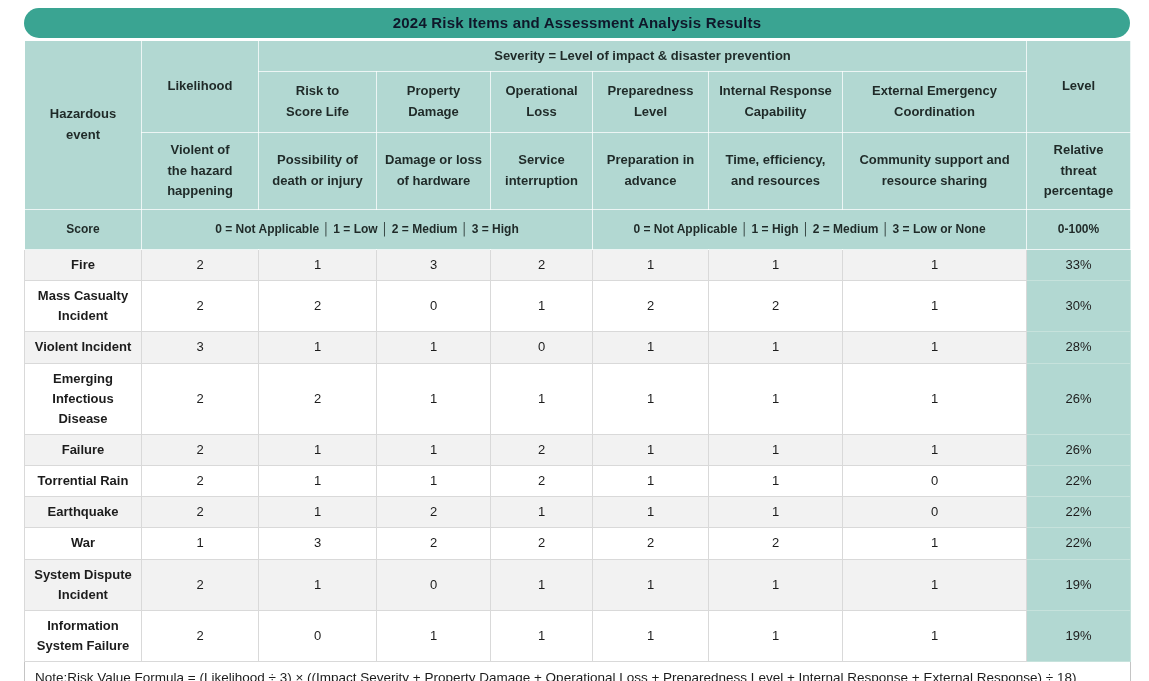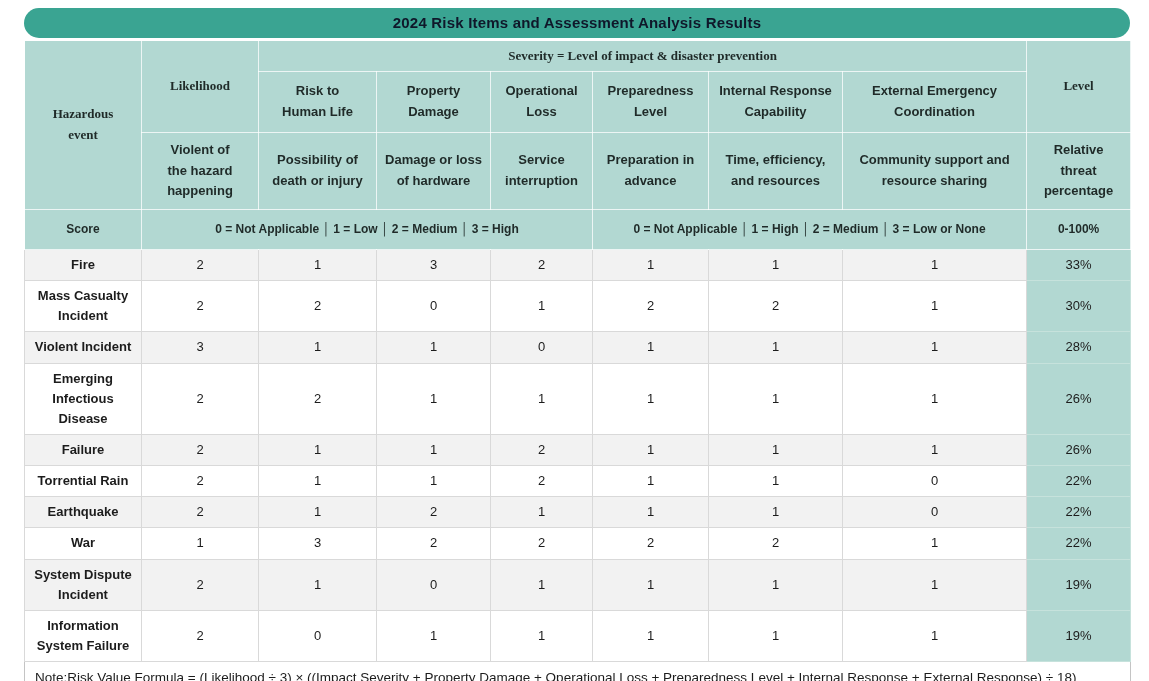--- a/index.html
+++ b/index.html
@@ -41,21 +41,21 @@
     background: #b2d8d2;
     border: 1px solid rgba(255,255,255,0.75);
     font-weight: bold;
     color: #1f2a28;
     padding: 4px 4px;
     text-align: center;
     vertical-align: middle;
     white-space: pre-line;
     line-height: 1.6;
   }
-  tr.severity-row th { height: 26px; padding: 2px 0; font-family: Liberation Serif, serif; }
+  tr.severity-row th { height: 26px; padding: 2px 0; }
   tr.colhead-row th { height: 52px; }
   tr.desc-row th { height: 68px; }
   tr.score-row th { height: 31px; font-size: 12px; }
   
   tbody td {
     border: 1px solid #d9d9d9;
     background: #ffffff;
     text-align: center;
     vertical-align: middle;
     padding: 5px 4px;
@@ -108,21 +108,21 @@
     <thead>
       <tr class="severity-row">
         <th rowspan="3">Hazardous
 event</th>
         <th rowspan="2">Likelihood</th>
         <th colspan="6">Severity = Level of impact &amp; disaster prevention</th>
         <th rowspan="2">Level</th>
       </tr>
       <tr class="colhead-row">
         <th>Risk to
-Human Life</th>
+Score Life</th>
         <th>Property
 Damage</th>
         <th>Operational
 Loss</th>
         <th>Preparedness
 Level</th>
         <th>Internal Response
 Capability</th>
         <th>External Emergency
 Coordination</th>

